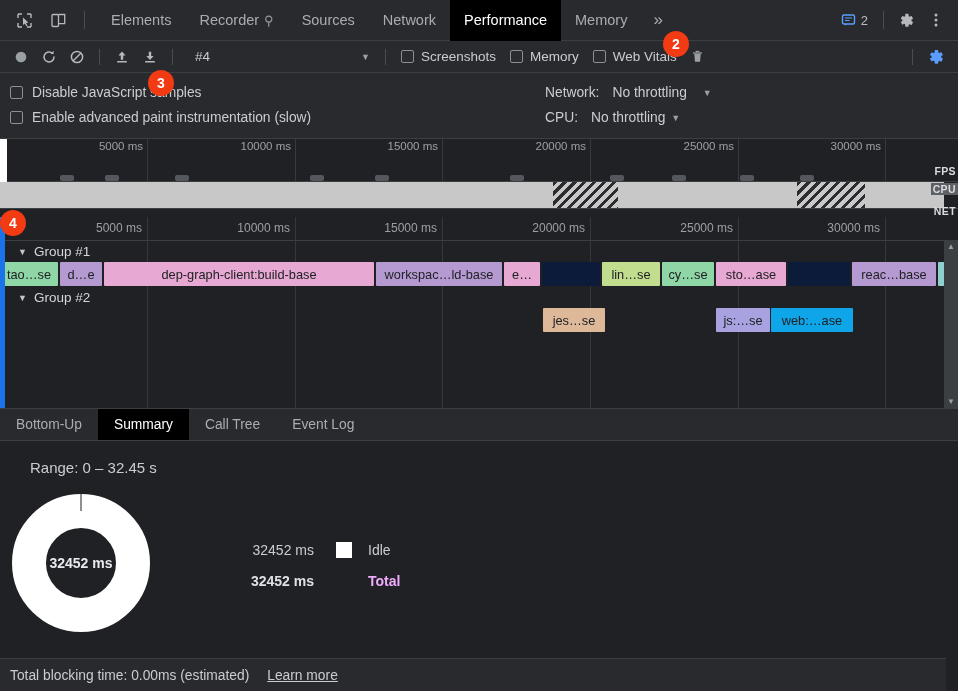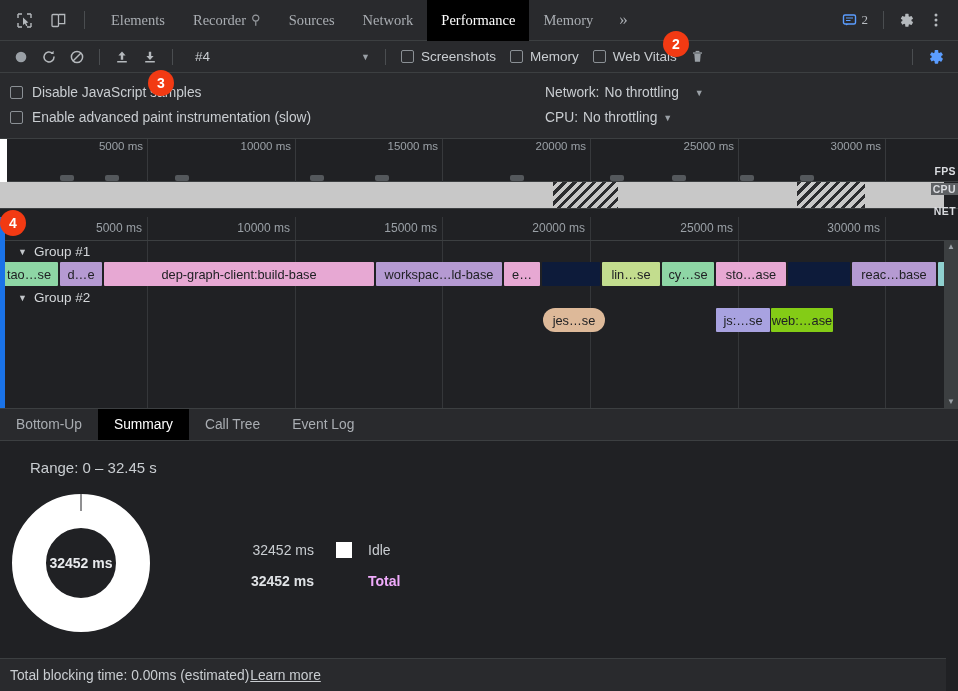--- a/index.html
+++ b/index.html
@@ -12,21 +12,20 @@
     -webkit-font-smoothing: antialiased;
   }
   #app { position: relative; width: 958px; height: 691px; }
 
   
   .tabbar {
     height: 41px; background: #292a2d;
     display: flex; align-items: center;
     border-bottom: 1px solid #3c3f41;
     position: relative;
-    font-family: Liberation Serif, serif;
   }
   .tb-icons { display: flex; align-items: center; padding: 0 6px 0 10px; gap: 6px; }
   .tb-icon {
     width: 28px; height: 26px; display: flex;
     align-items: center; justify-content: center;
     cursor: pointer; border-radius: 2px;
   }
   .tb-sep { width: 1px; height: 18px; background: #4a4d50; margin: 0 6px; }
   .tabs { display: flex; align-items: stretch; height: 41px; }
   .tab {
@@ -84,21 +83,21 @@
 
   
   .settings-pane {
     background: #292a2d; border-bottom: 1px solid #3c3f41;
     padding: 7px 0 8px 0; position: relative;
   }
   .set-row { display: flex; align-items: center; height: 25px; }
   .set-left { display: flex; align-items: center; gap: 9px; padding-left: 10px; min-width: 545px; }
   .set-left .chk-box { width: 13px; height: 13px; }
   .set-label { font-size: 13.8px; color: #c9cdd1; }
-  .set-right { display: flex; align-items: center; font-size: 13.8px; }
+  .set-right { display: flex; align-items: center; gap: 8px; font-size: 13.8px; }
   .set-right .lbl { color: #c9cdd1; }
   .throttle-sel {
     display: flex; align-items: center; gap: 16px;
     color: #c9cdd1; cursor: pointer; padding: 2px 5px; border-radius: 2px;
   }
   .throttle-sel.tight { gap: 6px; }
 
   
   .overview { position: relative; background: #202124; height: 78px; }
   .ov-ruler {
@@ -220,21 +219,21 @@
     margin-left: 22px; flex: none;
   }
   .lg-name { margin-left: 16px; color: #c9cdd1; }
   .lg-name.bold { font-weight: bold; color: #f0abfc; margin-left: 54px; }
 
   
   .footer {
     position: absolute; left: 0; bottom: 0; width: 946px; height: 33px;
     background: #292a2d; border-top: 1px solid #3c3f41;
     display: flex; align-items: center; padding-left: 10px;
-    font-size: 13.8px; color: #c9cdd1; gap: 1px;
+    font-size: 13.8px; color: #c9cdd1; gap: 18px;
   }
   .footer a { color: #c9cdd1; text-decoration: underline; cursor: pointer; }
 
   
   .badge {
     position: absolute; width: 26px; height: 26px; border-radius: 50%;
     background: #f23a13; color: #fff; font-size: 14px; font-weight: bold;
     display: flex; align-items: center; justify-content: center;
     z-index: 60; font-family: "Liberation Sans", sans-serif;
   }
@@ -491,23 +490,23 @@
         <div class="fl-bar dark-track" style="left: 788px; width: 62px; top: 45px; background: rgb(13, 27, 58);"></div>
         <div class="fl-bar" style="left: 852px; width: 84px; top: 45px; background: rgb(181, 154, 210);">reac…base</div>
         <div class="fl-bar dark-track" style="left: 938px; width: 12px; top: 45px; background: rgb(143, 208, 207);"></div>
       </div>
 
     <div class="fl-group" style="top:70px;">
       <span class="gr-caret">▼</span>
       <span>Group #2</span>
     </div>
     <div id="track2">
-        <div class="fl-bar" style="left: 543px; width: 62px; top: 91px; background: rgb(221, 185, 153); border-radius: 12px;">jes…se</div>
+        <div class="fl-bar" style="left: 543px; width: 62px; top: 91px; background: rgb(221, 185, 153);">jes…se</div>
         <div class="fl-bar" style="left: 716px; width: 54px; top: 91px; background: rgb(168, 162, 224);">js:…se</div>
-        <div class="fl-bar" style="left: 771px; width: 62px; top: 91px; background: #84cc16;">web:…ase</div>
+        <div class="fl-bar" style="left: 771px; width: 82px; top: 91px; background: #0ea5e9;">web:…ase</div>
       </div>
 
     <div class="vscroll">
       <span class="vs-arrow">▲</span>
       <span class="vs-arrow">▼</span>
     </div>
   </div>
 
   <div class="detail-tabs">
     <div class="dt">

